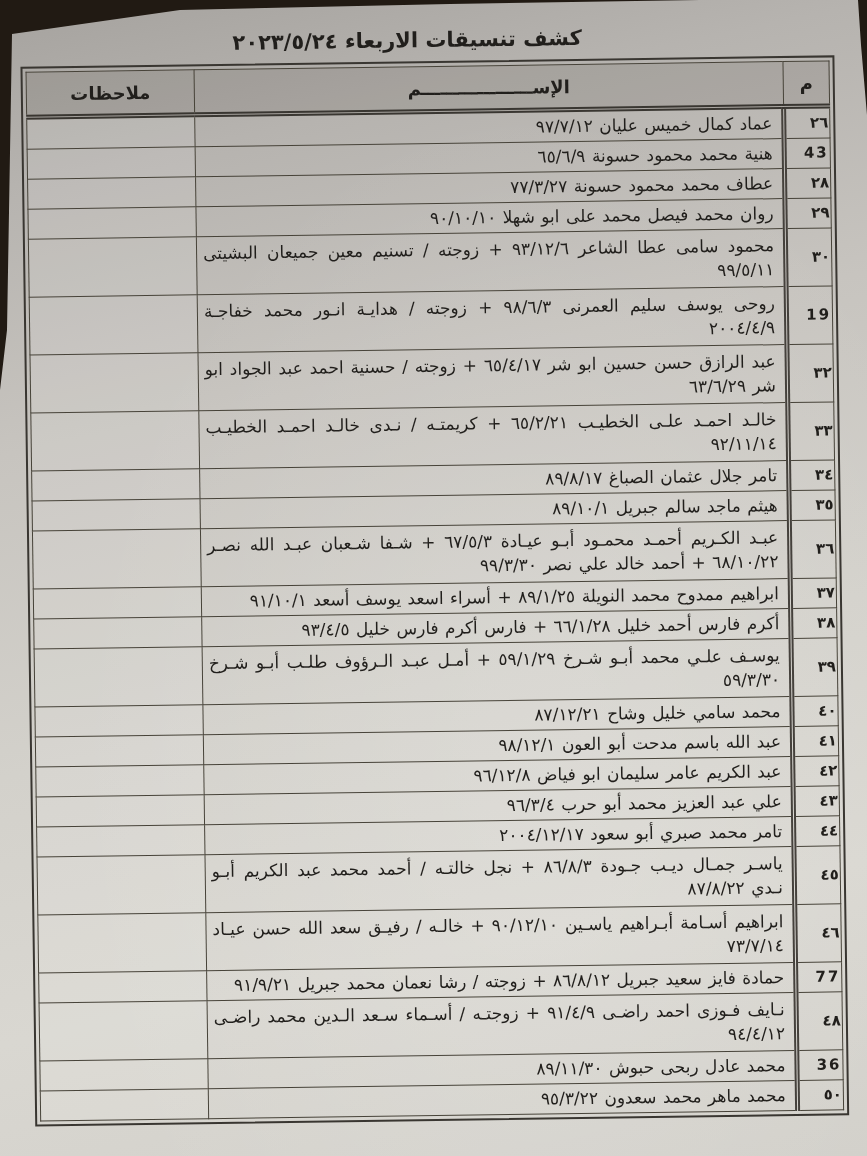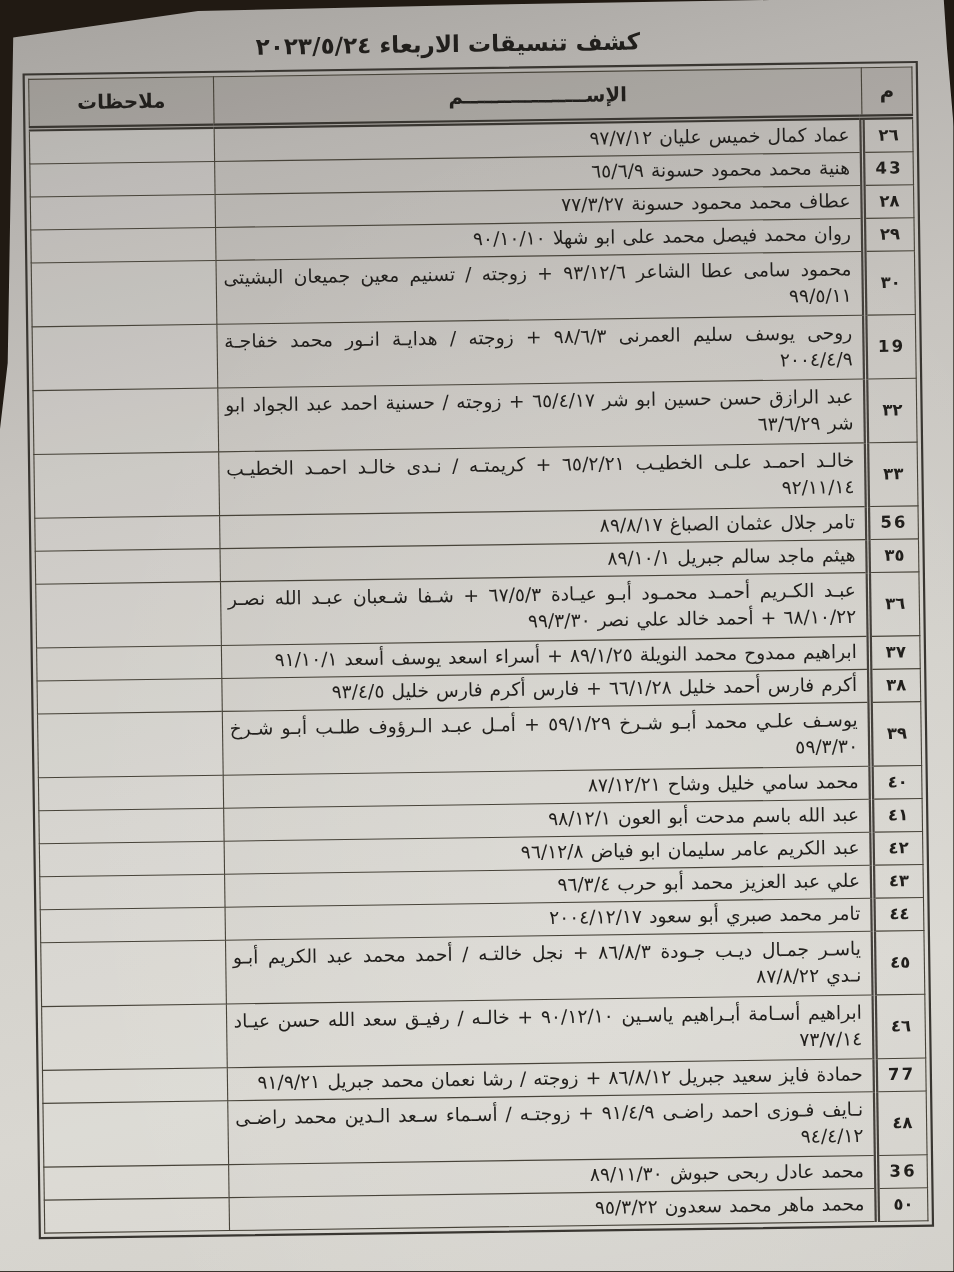--- a/index.html
+++ b/index.html
@@ -43,21 +43,21 @@
   th,td{border:1.5px solid #474339;}
   th{
     background:rgba(56,52,44,0.12);
     height:40px;font-size:18px;font-weight:bold;
     border-bottom:5px double #393631;
   }
   col.c-num{width:46px;}
   col.c-name{width:auto;}
   col.c-notes{width:168px;}
   td.num{
-    text-align:center;font-size:15px;font-weight:bold;
+    text-align:right;font-size:15px;font-weight:bold;
     border-left:5px double #45413c; 
     letter-spacing:2px;
     margin-left:40px;
   }
   td.name{
     text-align:right;vertical-align:middle;
     font-size:17px;line-height:1.45;
     padding:2px 9px 2px 6px;
     word-spacing:1px;
   }
@@ -123,21 +123,21 @@
     <td class="num">٣٢</td>
     <td class="name">عبد الرازق حسن حسين ابو شر ٦٥/٤/١٧ + زوجته / حسنية احمد عبد الجواد ابو شر ٦٣/٦/٢٩</td>
     <td class="notes"></td>
   </tr>
           <tr class="tall">
     <td class="num">٣٣</td>
     <td class="name">خالـد احمـد علـى الخطيـب ٦٥/٢/٢١ + كريمتـه / نـدى خالـد احمـد الخطيـب ٩٢/١١/١٤</td>
     <td class="notes"></td>
   </tr>
           <tr class="single">
-    <td class="num">56</td>
+    <td class="num">٣٤</td>
     <td class="name">تامر جلال عثمان الصباغ ٨٩/٨/١٧</td>
     <td class="notes"></td>
   </tr>
           <tr class="single">
     <td class="num">٣٥</td>
     <td class="name">هيثم ماجد سالم جبريل ٨٩/١٠/١</td>
     <td class="notes"></td>
   </tr>
           <tr class="tall">
     <td class="num">٣٦</td>

